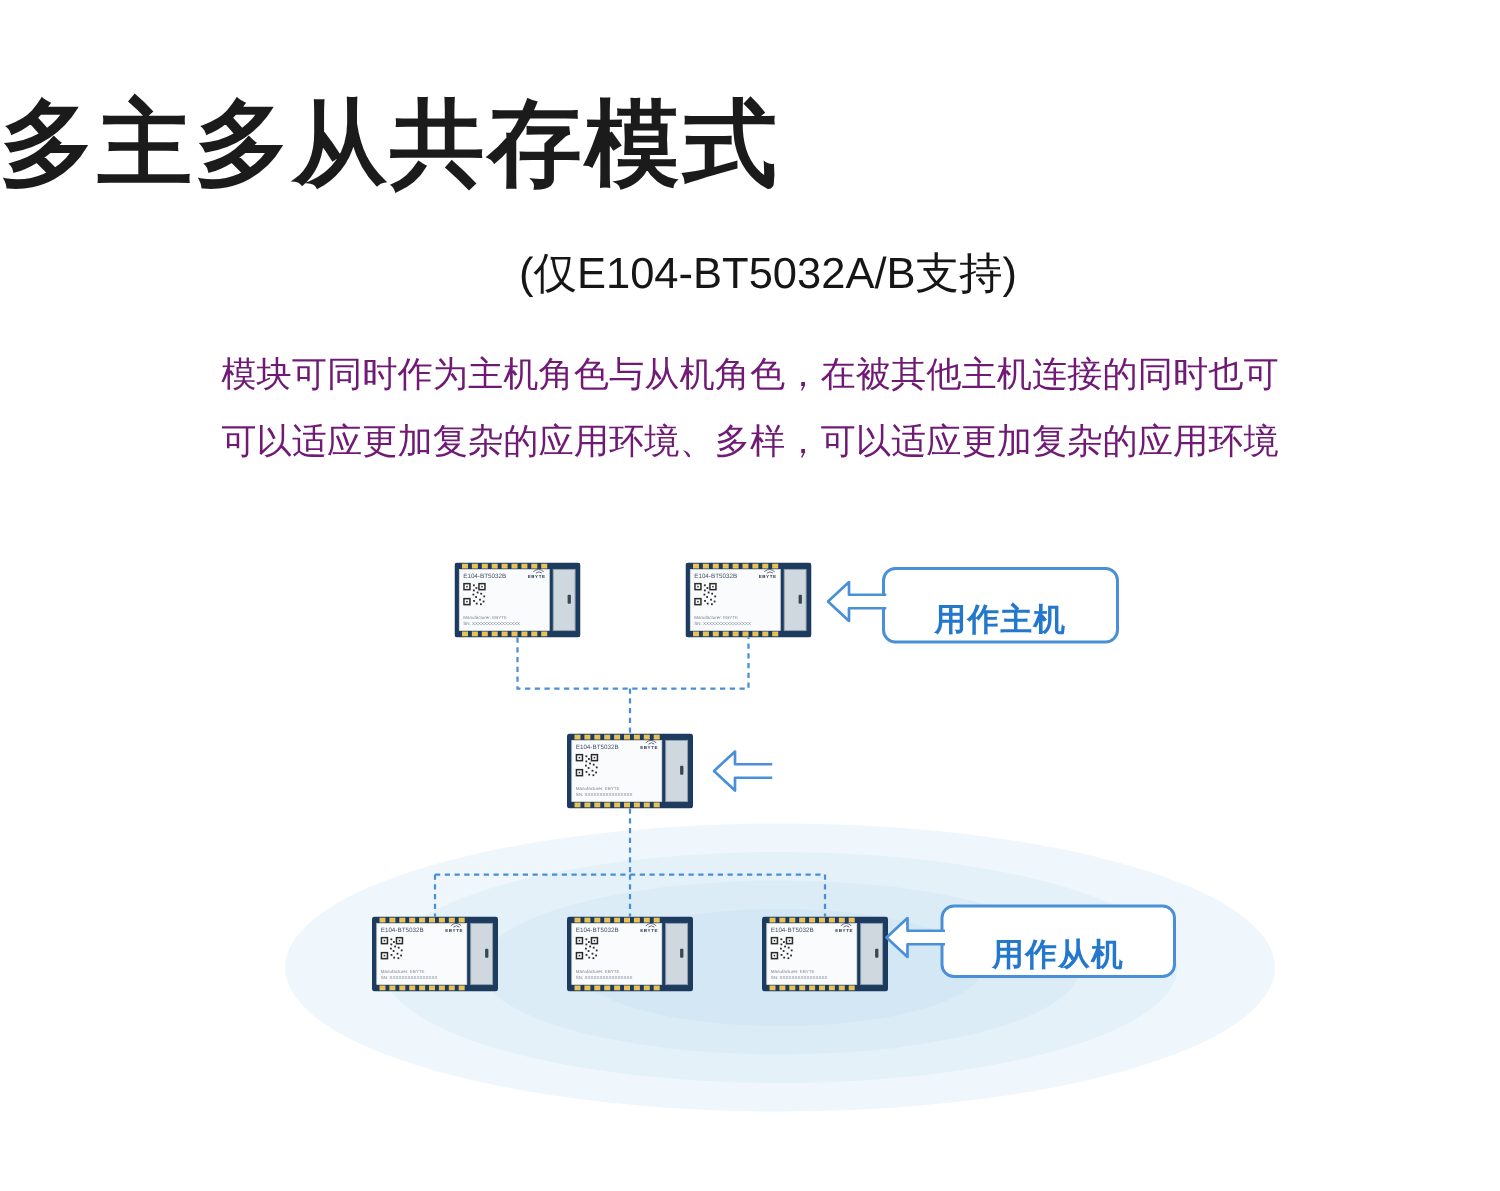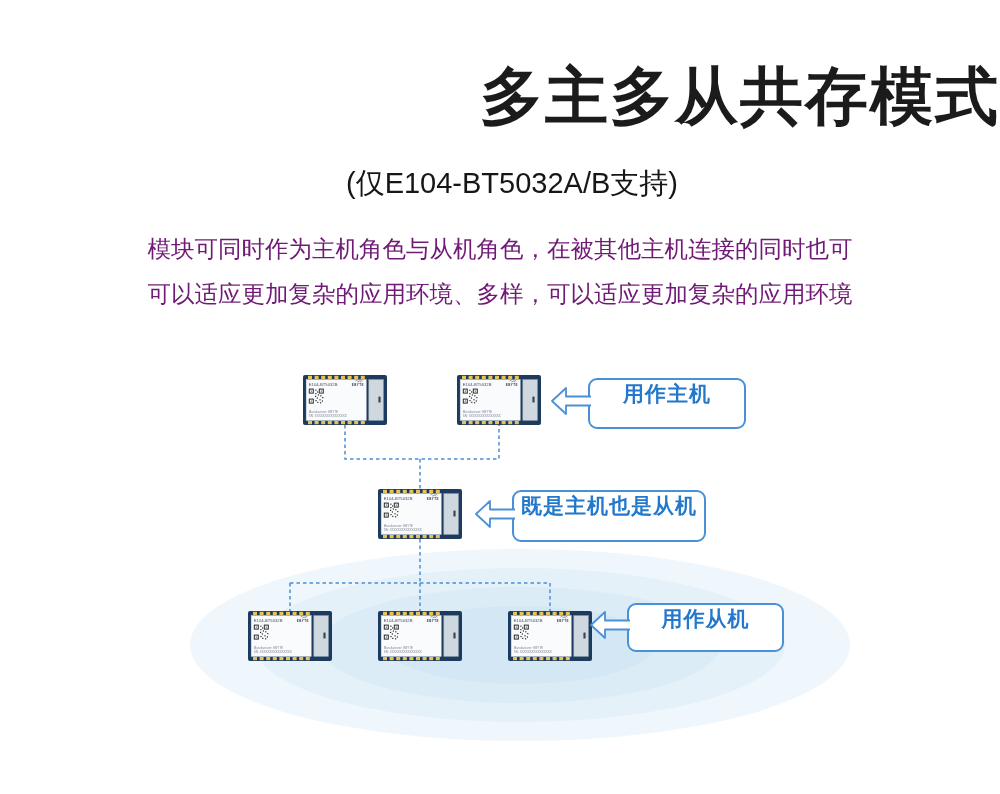--- a/index.html
+++ b/index.html
@@ -2,41 +2,41 @@
 <html><head>
 <meta charset="utf-8">
 <style>
   html,body{margin:0;padding:0;background:#ffffff;}
   .canvas{
     position:relative;width:1000px;height:794px;background:#ffffff;overflow:hidden;
     font-family:"Liberation Sans","DejaVu Sans",sans-serif;
   }
   
   .page-title{
-    position:absolute;top:60px;left:0;width:1000px;text-align:right;margin:0;
+    position:absolute;top:60px;left:0;width:1000px;text-align:left;margin:0;
     font-size:63px;line-height:72px;font-weight:900;color:#1b1b1b;letter-spacing:2px;
   }
   .page-subtitle{
     position:absolute;top:166px;left:0;width:1000px;text-align:center;
     font-size:29px;line-height:34px;font-weight:400;color:#161616;padding-left:12px;
   }
   .page-desc{
     position:absolute;top:227px;left:0;width:1000px;text-align:center;margin:0;
     font-size:23.5px;line-height:45px;color:#701a75;
   }
   
   .ripple{position:absolute;border-radius:50%;}
   .ripple.r1{left:190px;top:549px;width:660px;height:192px;background:#eff7fc;}
   .ripple.r2{left:255px;top:568px;width:530px;height:154px;background:#e4f1f9;}
   .ripple.r3{left:320px;top:587px;width:400px;height:116px;background:#dbecf7;}
   .ripple.r4{left:385px;top:606px;width:270px;height:78px;background:#d3e8f4;}
   .connector-svg{position:absolute;left:0;top:0;z-index:2;}
   .module-slot{position:absolute;width:84px;height:50px;z-index:3;}
   .callout{
-    position:absolute;z-index:4;display:flex;align-items:flex-start;justify-content:center;
+    position:absolute;z-index:4;display:flex;align-items:flex-end;justify-content:center;
     background:#ffffff;border:2px solid #4a90d9;border-radius:9px;
     font-size:21px;font-weight:700;color:#2478cc;letter-spacing:1px;
   }
   .arrow-svg{position:absolute;z-index:5;}
 </style>
 </head>
 <body>
 
 <div class="canvas">
 
@@ -430,23 +430,20 @@
   </svg>
 </div>
 
   <div class="callout" style="left:588px;top:378px;width:154px;height:47px;">
     <span>用作主机</span>
   </div>
   <svg class="arrow-svg" style="left:551px;top:387px;" width="40" height="28">
     <path d="M40,9.5 H15 V1 L1,14 L15,27 V18.5 H40" fill="#ffffff" stroke="#4a90d9" stroke-width="1.8" stroke-linejoin="round"></path>
   </svg>
 
-  <div class="callout" style="left:512px;top:490px;width:190px;height:48px;">
-    <span>既是主机也是从机</span>
-  </div>
   <svg class="arrow-svg" style="left:475px;top:500px;" width="40" height="28">
     <path d="M40,9.5 H15 V1 L1,14 L15,27 V18.5 H40" fill="#ffffff" stroke="#4a90d9" stroke-width="1.8" stroke-linejoin="round"></path>
   </svg>
 
   <div class="callout" style="left:627px;top:603px;width:153px;height:45px;">
     <span>用作从机</span>
   </div>
   <svg class="arrow-svg" style="left:590px;top:611px;" width="40" height="28">
     <path d="M40,9.5 H15 V1 L1,14 L15,27 V18.5 H40" fill="#ffffff" stroke="#4a90d9" stroke-width="1.8" stroke-linejoin="round"></path>
   </svg>

